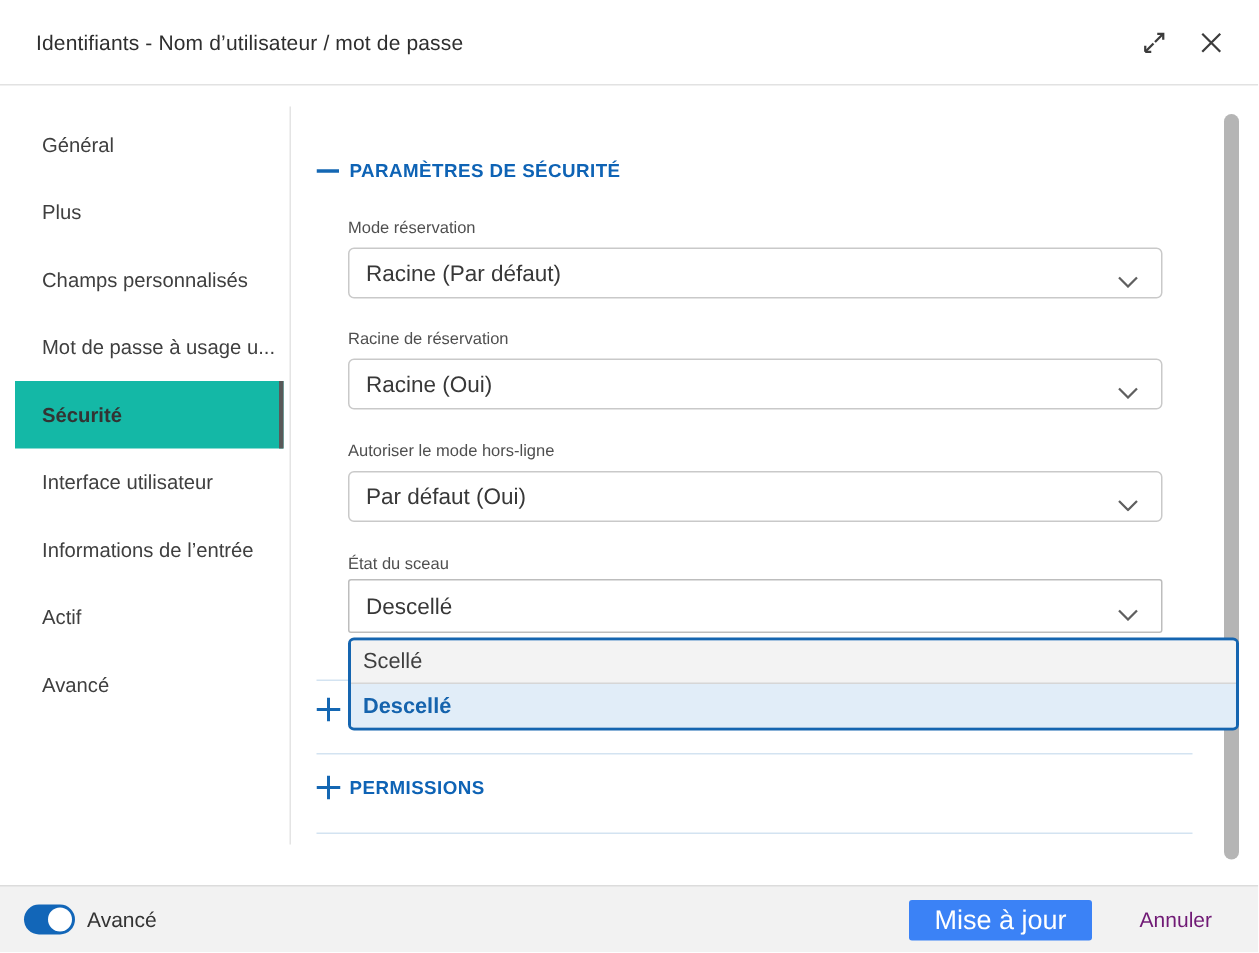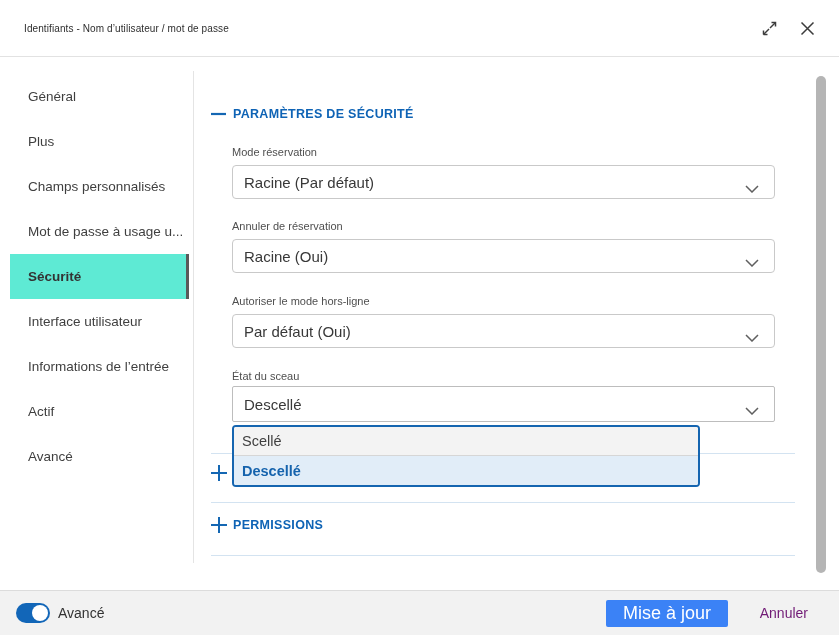--- a/index.html
+++ b/index.html
@@ -6,54 +6,54 @@
   html,body { background:#fff; }
   body { font-family:"Liberation Sans", sans-serif; }
   .dialog {
     position:relative; width:839px; height:635px; background:#fff; overflow:hidden;
   }
   
   .hdr {
     position:absolute; left:0; top:0; width:839px; height:57px;
     border-bottom:1px solid #e2e2e2; display:flex; align-items:center;
   }
-  .hdr-title { margin-left:24px; font-size:10px; color:#2e2e2e; letter-spacing:.1px; }
+  .hdr-title { margin-left:24px; font-size:14px; color:#2e2e2e; letter-spacing:.1px; }
   .hdr-icons { position:absolute; right:24px; top:0; height:57px; display:flex; align-items:center; gap:22px; }
   .icon-btn { display:inline-flex; align-items:center; justify-content:center; cursor:pointer; }
   
   .bd { position:absolute; left:0; top:57px; width:839px; height:533px; }
   .side-divider { position:absolute; left:193px; top:14px; width:1px; height:492px; background:#e4e4e4; }
   .sidebar { position:absolute; left:0; top:17px; width:193px; }
   .nav-item {
     height:45px; line-height:45px; padding-left:28px;
     font-size:13.5px; color:#3f3f3f; cursor:pointer; white-space:nowrap;
   }
   .nav-item.selected {
     margin-left:10px; width:179px; padding-left:18px;
-    background:#5eead4; border-right:3px solid #595959; font-weight:700; color:#333;
+    background:#14b8a6; border-right:3px solid #595959; font-weight:700; color:#333;
   }
   
   .main { position:absolute; left:211px; top:0; width:628px; height:533px; }
   .sec-row { position:absolute; left:0; display:flex; align-items:center; height:18px; cursor:pointer; }
   .sec-row .sec-icon { width:16px; display:inline-flex; justify-content:flex-start; }
   .sec-title { margin-left:6px; font-size:12.5px; font-weight:700; color:#0e63b5; letter-spacing:.3px; }
   .field { position:absolute; left:21px; width:543px; }
   .field-label { font-size:11px; color:#4f4f4f; margin-bottom:7px; }
   .select {
     position:relative; width:543px; height:34px; border:1px solid #c9c9c9; border-radius:4px;
     background:#fff; display:flex; align-items:center; padding-left:11px;
     font-size:15px; color:#383838; cursor:pointer;
   }
   .select.sq { height:36px; border-radius:2px; border-color:#bdbdbd; }
   .select .chev { position:absolute; right:15px; top:13px; }
   .hdivider { position:absolute; left:0; width:584px; height:1px; background:#d3e3f1; }
   .plus-solo { position:absolute; left:0; }
   
   .dd-list {
-    position:absolute; left:21px; top:368px; width:468px; height:62px;
+    position:absolute; left:21px; top:368px; width:594px; height:62px;
     border:2px solid #1565b0; border-radius:4px; background:#fff; overflow:hidden; z-index:5;
   }
   .dd-opt { height:29px; display:flex; align-items:center; padding-left:8px; font-size:14.5px; cursor:pointer; }
   .dd-opt.plain { background:#f3f3f3; color:#3f3f3f; border-bottom:1px solid #d6d6d6; }
   .dd-opt.selected { background:#e1edf8; color:#1563ad; font-weight:700; }
   
   .scroll-thumb { position:absolute; left:605px; top:19px; width:10px; height:497px; background:#b5b5b5; border-radius:5px; cursor:pointer; }
   
   .ftr { position:absolute; left:0; top:590px; width:839px; height:45px; background:#f2f2f2; border-top:1px solid #dcdcdc; }
   .toggle { position:absolute; left:16px; top:12px; width:34px; height:20px; border-radius:10px; background:#1266b8; cursor:pointer; }
@@ -127,21 +127,21 @@
           <span>Racine (Par défaut)</span>
           <span class="chev">
             <svg width="14" height="8" viewBox="0 0 14 8">
                 <path d="M1 1l6 6 6-6" fill="none" stroke="#5f5f5f" stroke-width="1.5"></path>
               </svg>
           </span>
         </div>
       </div>
 
       <div class="field" style="top:163px;">
-        <div class="field-label">Annuler de réservation</div>
+        <div class="field-label">Racine de réservation</div>
         <div class="select">
           <span>Racine (Oui)</span>
           <span class="chev">
             <svg width="14" height="8" viewBox="0 0 14 8">
                 <path d="M1 1l6 6 6-6" fill="none" stroke="#5f5f5f" stroke-width="1.5"></path>
               </svg>
           </span>
         </div>
       </div>
 

